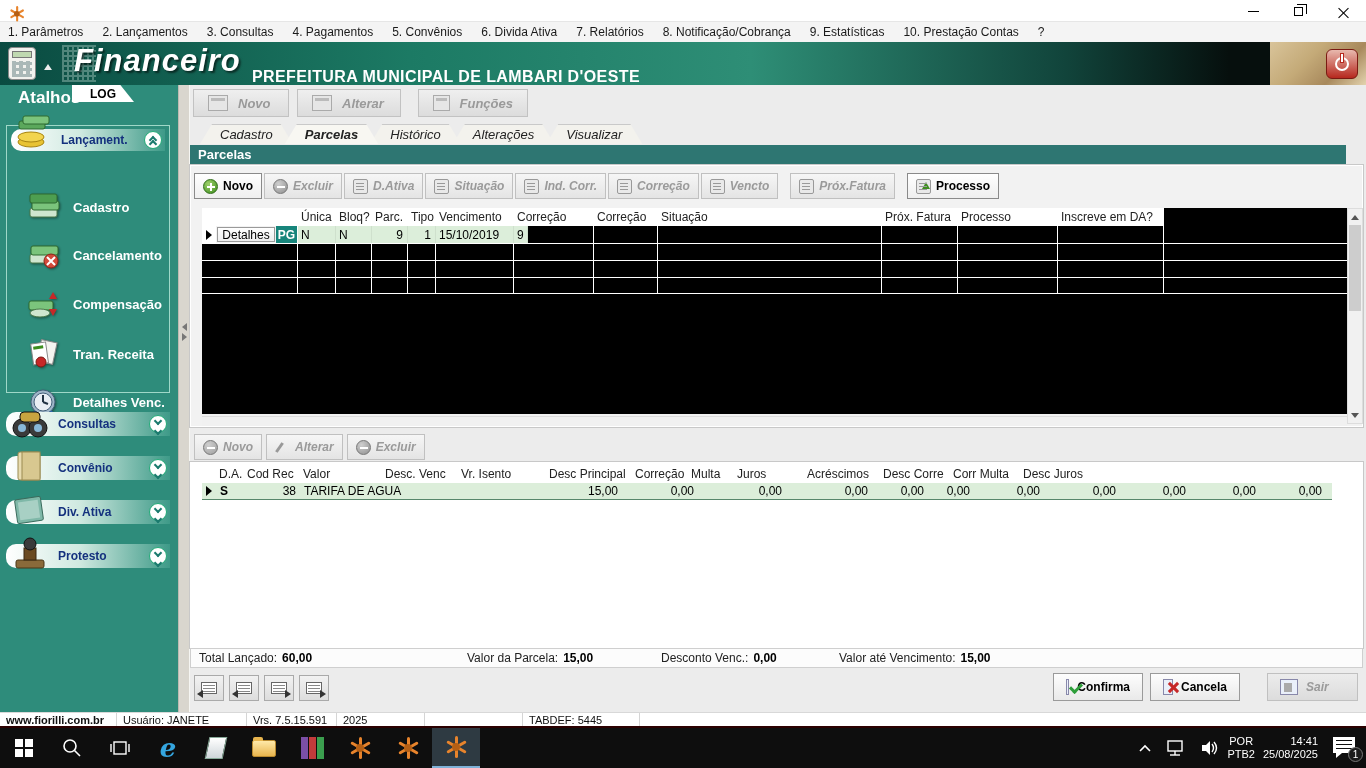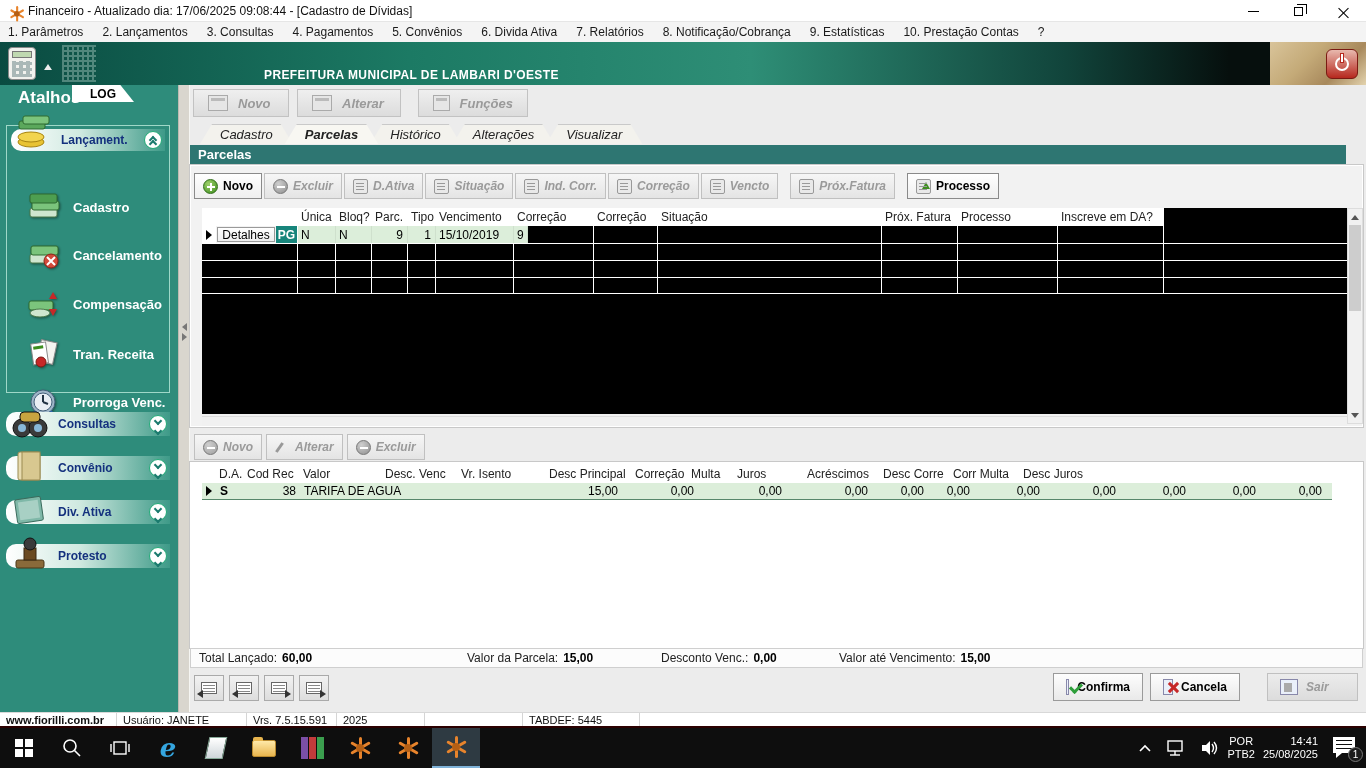--- a/index.html
+++ b/index.html
@@ -31,21 +31,21 @@
             background:linear-gradient(90deg,#0A4B41 0%,#1C7A64 30%,#2E8E76 55%,#11443B 78%,#060F0D 90%,#060F0D 100%); overflow:hidden;}
   .calc-ico { position:absolute; left:8px; top:5px; width:28px; height:33px; background:#F2F2EE; border-radius:4px; border:1px solid #888; }
   .calc-ico .scr { position:absolute; left:3px; top:3px; width:20px; height:7px; background:#BFD8B0; border:1px solid #777; }
   .calc-ico .keys { position:absolute; left:3px; top:13px; width:20px; height:16px;
       background:repeating-linear-gradient(0deg,#9aa 0 3px,transparent 3px 6px),repeating-linear-gradient(90deg,#9aa 0 4px,transparent 4px 7px); opacity:.8;}
   .banner .caret { position:absolute; left:44px; top:22px; width:0; height:0; border-left:4px solid transparent; border-right:4px solid transparent; border-bottom:6px solid #EDEDED; }
   .banner .wm { position:absolute; left:62px; top:3px; width:34px; height:37px; background:
       repeating-linear-gradient(0deg,#CFE8DF 0 2px,transparent 2px 5px),repeating-linear-gradient(90deg,#CFE8DF 0 2px,transparent 2px 5px); opacity:.35; }
   .banner .appname { position:absolute; left:74px; top:1px; font-size:31px; font-weight:bold; font-style:italic; color:#FFFFFF;
                      text-shadow:2px 2px 2px rgba(0,0,0,.55); letter-spacing:1px;}
-  .banner .subtitle { position:absolute; left:264px; top:26px; font-size:12px; font-weight:bold; color:#FFFFFF; letter-spacing:.4px;}
+  .banner .subtitle { position:absolute; left:252px; top:26px; font-size:16px; font-weight:bold; color:#FFFFFF; letter-spacing:.4px;}
   .banner .photo { position:absolute; right:0; top:0; width:96px; height:43px;
       background:linear-gradient(135deg,#D9C49A 0%,#C4AA78 40%,#A8895C 70%,#E3D3AE 100%); }
   .power-btn { position:absolute; right:8px; top:7px; width:32px; height:30px; background:linear-gradient(#E8B9AE,#B6281E);
       border:1px solid #7a1a12; border-radius:6px; display:flex; align-items:center; justify-content:center;}
   .power-glyph { position:relative; width:14px; height:14px; border:2px solid #fff; border-radius:50%; }
   .power-glyph:after { content:""; position:absolute; left:4px; top:-5px; width:2px; height:8px; background:#fff; box-shadow:0 0 0 1px #B6281E; }
 
   
   .main { position:absolute; left:0; top:85px; width:1366px; height:627px; }
   .sidebar { position:absolute; left:0; top:0; width:178px; height:627px; background:#2E8C7B; }
@@ -204,21 +204,20 @@
 <body>
 
 <div class="screen">
 
   <div class="titlebar">
     <span class="app-ico flower small" style="width:14px;height:14px;transform:scale(.7)">
         <i></i>
         <i></i>
         <i></i>
       </span>
-    <span class="ttl">Financeiro - Atualizado dia: 17/06/2025 09:08:44 - [Cadastro de Dívidas]</span>
     <div class="wincontrols">
       <div class="wc wc-min">
           <span></span>
         </div>
       <div class="wc wc-rest">
           <span></span>
         </div>
       <div class="wc wc-close">
           <span></span>
         </div>
@@ -239,20 +238,21 @@
     <span>?</span>
   </div>
 
   <div class="banner">
     <div class="calc-ico">
         <div class="scr"></div>
         <div class="keys"></div>
       </div>
     <div class="caret"></div>
     <div class="wm"></div>
+    <div class="appname">Financeiro</div>
     <div class="subtitle">PREFEITURA MUNICIPAL DE LAMBARI D'OESTE</div>
     <div class="photo"></div>
     <div class="power-btn">
         <span class="power-glyph"></span>
       </div>
   </div>
 
   <div class="main">
 
     <div class="sidebar">
@@ -313,21 +313,21 @@
           <span>Tran. Receita</span>
         </div>
 
         <div class="sb-item" style="top:260px">
           <svg width="34" height="32" viewBox="0 0 34 32">
             <circle cx="16" cy="16" r="12" fill="#9FB6C8" stroke="#44607a"></circle>
             <circle cx="16" cy="16" r="9" fill="#E8EEF4" stroke="#44607a"></circle>
             <path d="M16 16 L16 9 M16 16 L21 18" stroke="#234" stroke-width="2"></path>
             <path d="M6 26 Q16 34 26 26" stroke="#2E64B0" stroke-width="4" fill="none"></path>
           </svg>
-          <span>Prorroga Venc.</span>
+          <span>Detalhes Venc.</span>
         </div>
       </div>
 
       <div class="sb-colbar" style="top:327px">
         <svg width="44" height="36" viewBox="0 0 44 36">
           <circle cx="14" cy="24" r="9" fill="#3A3A3A" stroke="#111"></circle>
           <circle cx="30" cy="24" r="9" fill="#3A3A3A" stroke="#111"></circle>
           <rect x="12" y="8" width="20" height="10" rx="4" fill="#C8A440" stroke="#111"></rect>
           <circle cx="14" cy="24" r="4" fill="#88B8D8"></circle>
           <circle cx="30" cy="24" r="4" fill="#88B8D8"></circle>

